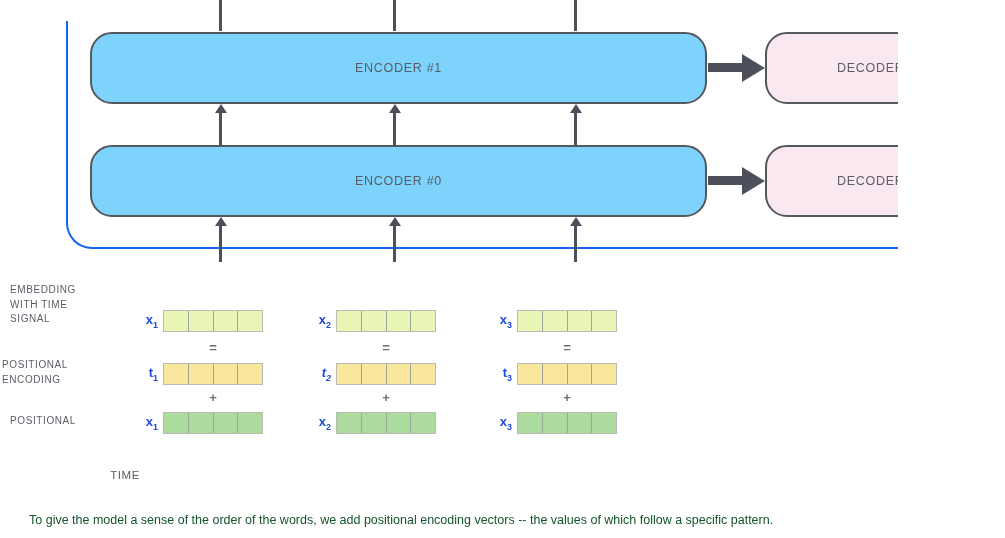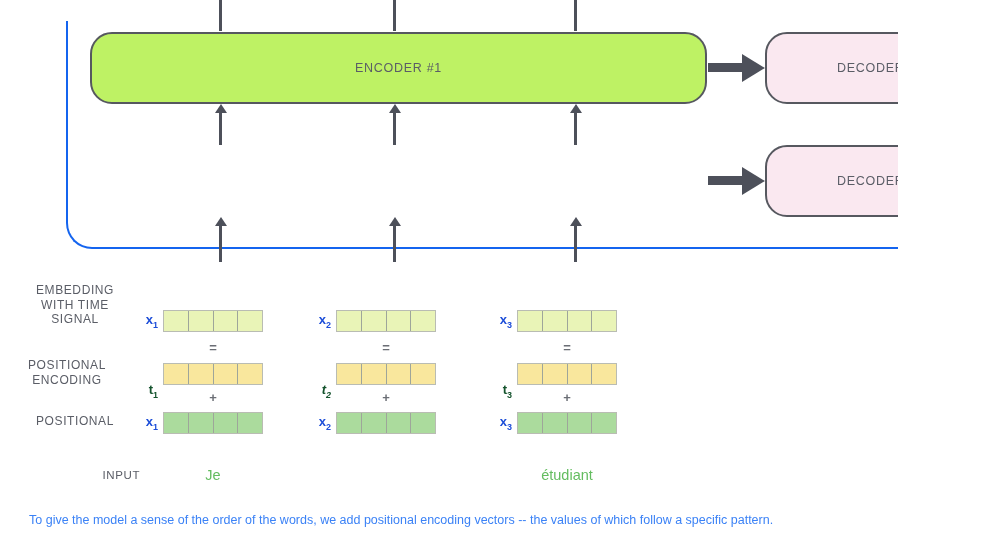--- a/index.html
+++ b/index.html
@@ -36,21 +36,21 @@
     border-radius: 22px;
     display: flex;
     align-items: center;
     justify-content: center;
     font-size: 12.5px;
     letter-spacing: 0.7px;
     color: #5a5d66;
     white-space: nowrap;
   }
   .encoder {
-    background: #bef264;
+    background: #7dd3fc;
     left: 90px;
     width: 617px;
     height: 72px;
   }
   .decoder {
     background: #fae8f0;
     left: 765px;
     width: 250px;
     height: 72px;
     justify-content: flex-start;
@@ -103,39 +103,39 @@
     height: 228px;
     border-left: 2.5px solid #1464ef;
     border-bottom: 2.5px solid #1464ef;
     border-bottom-left-radius: 26px;
     box-sizing: border-box;
   }
 
   
   .rowlabel {
     position: absolute;
-    text-align: center;
-    font-size: 12px;
+    text-align: left;
+    font-size: 10px;
     letter-spacing: 0.6px;
     color: #5a5d66;
     line-height: 14.5px;
     white-space: pre-line;
   }
   .veclabel {
     position: absolute;
     font-size: 13px;
     font-weight: bold;
     text-align: right;
   }
   .veclabel sub {
     font-size: 9px;
     font-weight: bold;
   }
   .green-lbl { color: #1d4ed8; }
-  .orange-lbl { color: #14532d; margin-top: 17px; }
+  .orange-lbl { color: #1d4ed8; }
 
   .vec {
     position: absolute;
     display: flex;
     box-sizing: border-box;
     border: 1px solid #b9bcb3;
     height: 22px;
     width: 100px;
   }
   .vec .cell {
@@ -173,21 +173,21 @@
     color: #5a5d66;
     text-align: right;
   }
 
   
   #caption {
     position: absolute;
     left: 29px;
     top: 513px;
     font-size: 12.5px;
-    color: #3b82f6;
+    color: #14532d;
     white-space: nowrap;
   }
 </style>
 </head>
 <body>
 
 <div id="stage">
 
   <div id="diagram">
 
@@ -204,20 +204,23 @@
     <div class="varrow" style="left:219px; top:112px; height:33px;">
         <span class="head"></span>
       </div>
     <div class="varrow" style="left:393px; top:112px; height:33px;">
         <span class="head"></span>
       </div>
     <div class="varrow" style="left:574px; top:112px; height:33px;">
         <span class="head"></span>
       </div>
 
+    <div class="nbox encoder row0">
+      <span>ENCODER #0</span>
+    </div>
 
     <div class="varrow" style="left:219px; top:225px; height:37px;">
         <span class="head"></span>
       </div>
     <div class="varrow" style="left:393px; top:225px; height:37px;">
         <span class="head"></span>
       </div>
     <div class="varrow" style="left:574px; top:225px; height:37px;">
         <span class="head"></span>
       </div>
@@ -240,21 +243,21 @@
 
   <div class="rowlabel" style="left:10px; top:283px; width:130px;">EMBEDDING
 WITH TIME
 SIGNAL</div>
 
   <div class="rowlabel" style="left:2px; top:358px; width:130px;">POSITIONAL
 ENCODING</div>
 
   <div class="rowlabel" style="left:10px; top:414px; width:130px;">POSITIONAL</div>
 
-  <div id="input-label" style="left:10px; top:469px; width:130px;">INPUT</div>
+  <div id="input-label" style="left:10px; top:469px; width:130px;">TIME</div>
 
   <div class="veclabel green-lbl" style="left:130px; top:312px; width:28px;"><span>x</span><sub>1</sub></div>
   <div class="vec v-time" style="left:163px; top:310px;">
     <div class="cell"></div>
       <div class="cell"></div>
       <div class="cell"></div>
       <div class="cell"></div>
   </div>
   <div class="op" style="left:163px; top:340px;">=</div>
 
@@ -267,21 +270,20 @@
   </div>
   <div class="op" style="left:163px; top:390px;">+</div>
 
   <div class="veclabel green-lbl" style="left:130px; top:414px; width:28px;"><span>x</span><sub>1</sub></div>
   <div class="vec v-emb" style="left:163px; top:412px;">
     <div class="cell"></div>
       <div class="cell"></div>
       <div class="cell"></div>
       <div class="cell"></div>
   </div>
-  <div class="word" style="left:143px; top:467px;">Je</div>
 
   <div class="veclabel green-lbl" style="left:303px; top:312px; width:28px;"><span>x</span><sub>2</sub></div>
   <div class="vec v-time" style="left:336px; top:310px;">
     <div class="cell"></div>
       <div class="cell"></div>
       <div class="cell"></div>
       <div class="cell"></div>
   </div>
   <div class="op" style="left:336px; top:340px;">=</div>
 
@@ -320,17 +322,16 @@
   </div>
   <div class="op" style="left:517px; top:390px;">+</div>
 
   <div class="veclabel green-lbl" style="left:484px; top:414px; width:28px;"><span>x</span><sub>3</sub></div>
   <div class="vec v-emb" style="left:517px; top:412px;">
     <div class="cell"></div>
       <div class="cell"></div>
       <div class="cell"></div>
       <div class="cell"></div>
   </div>
-  <div class="word" style="left:497px; top:467px;">étudiant</div>
 
   <div id="caption">To give the model a sense of the order of the words, we add positional encoding vectors -- the values of which follow a specific pattern.</div>
 
 </div>
 
 </body></html>

